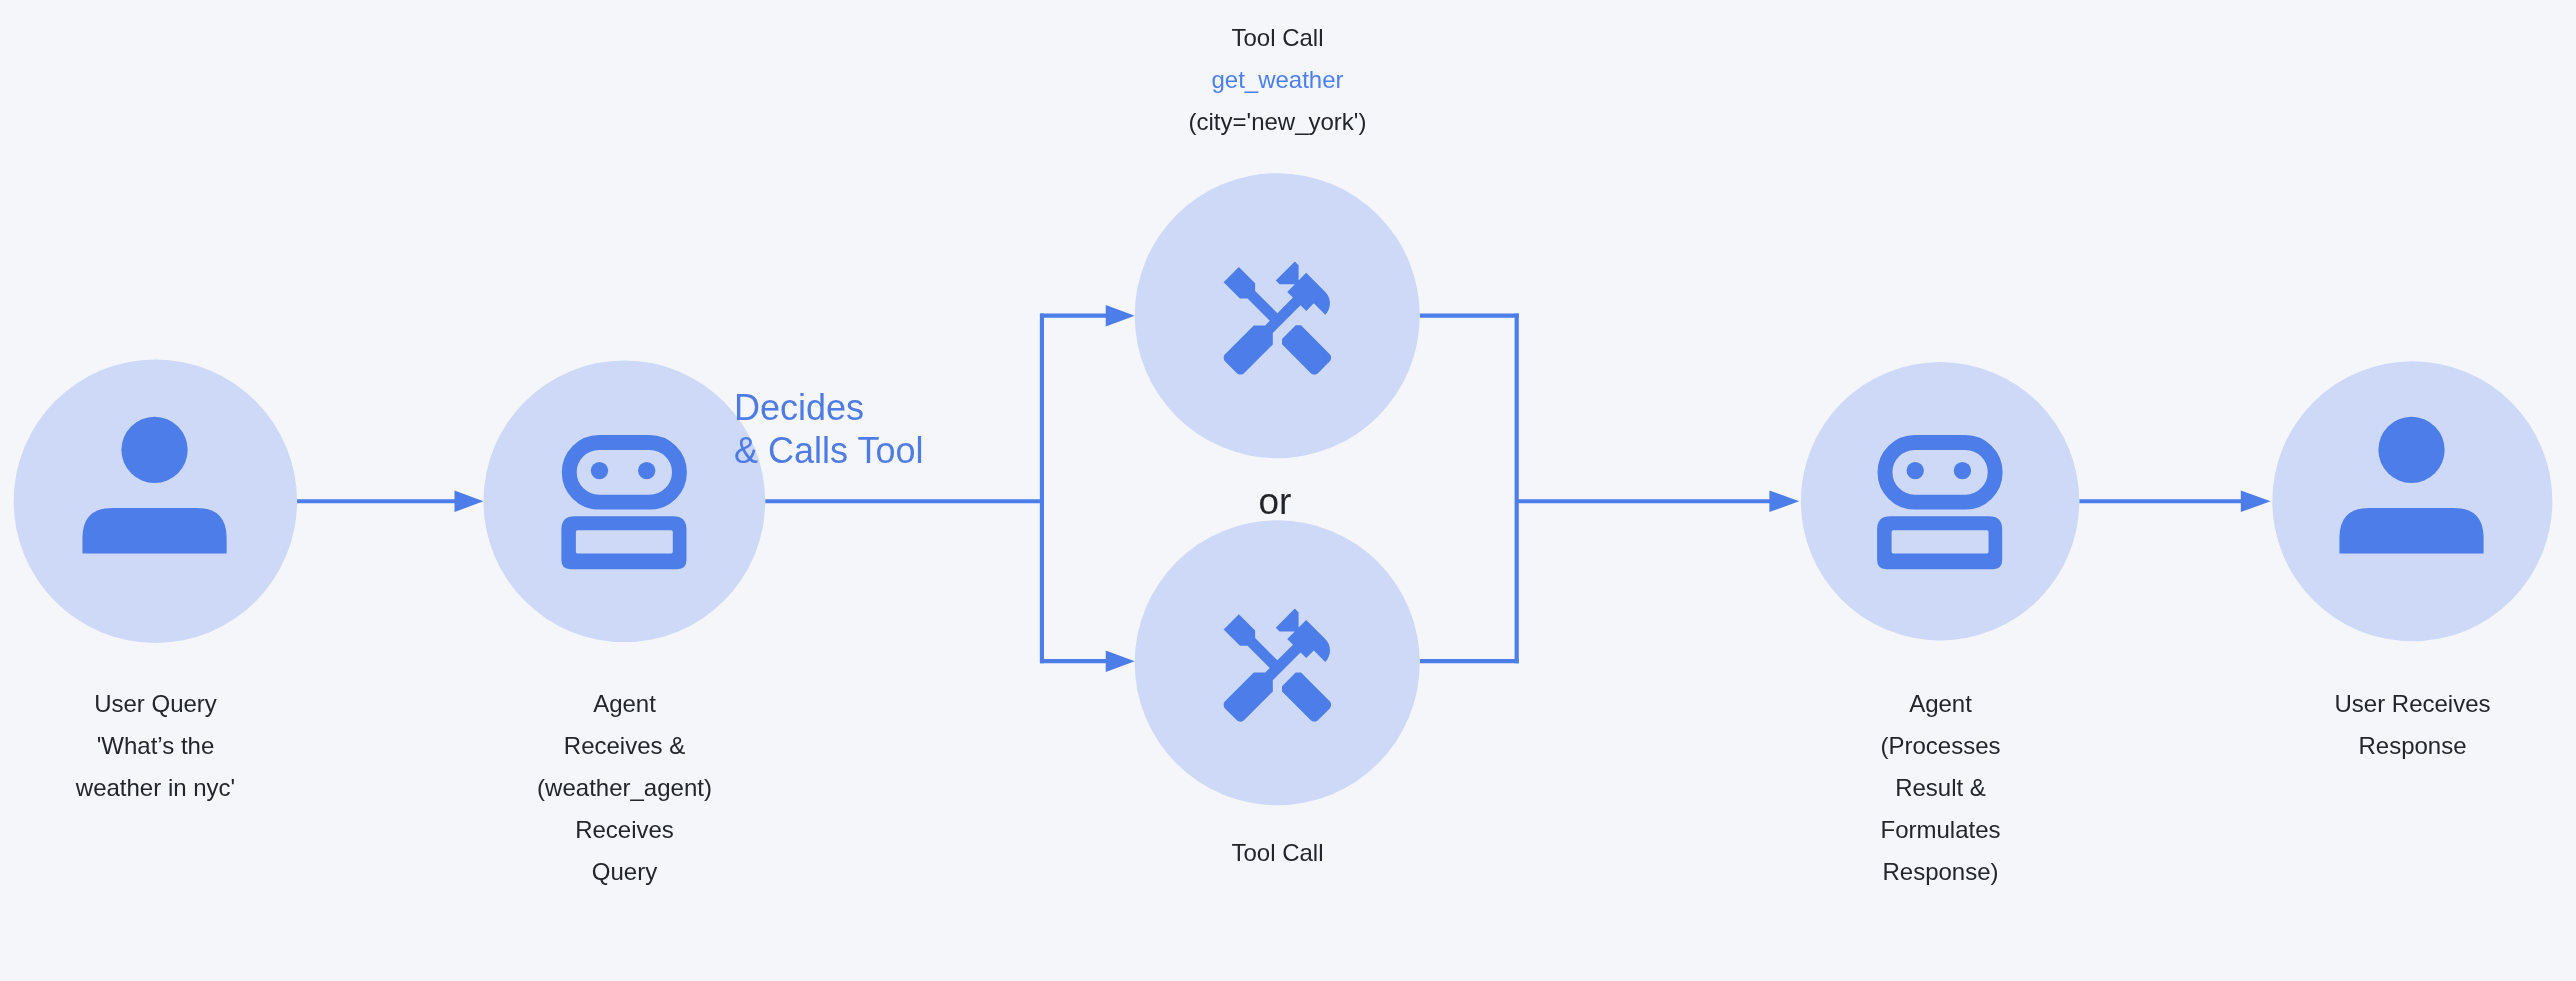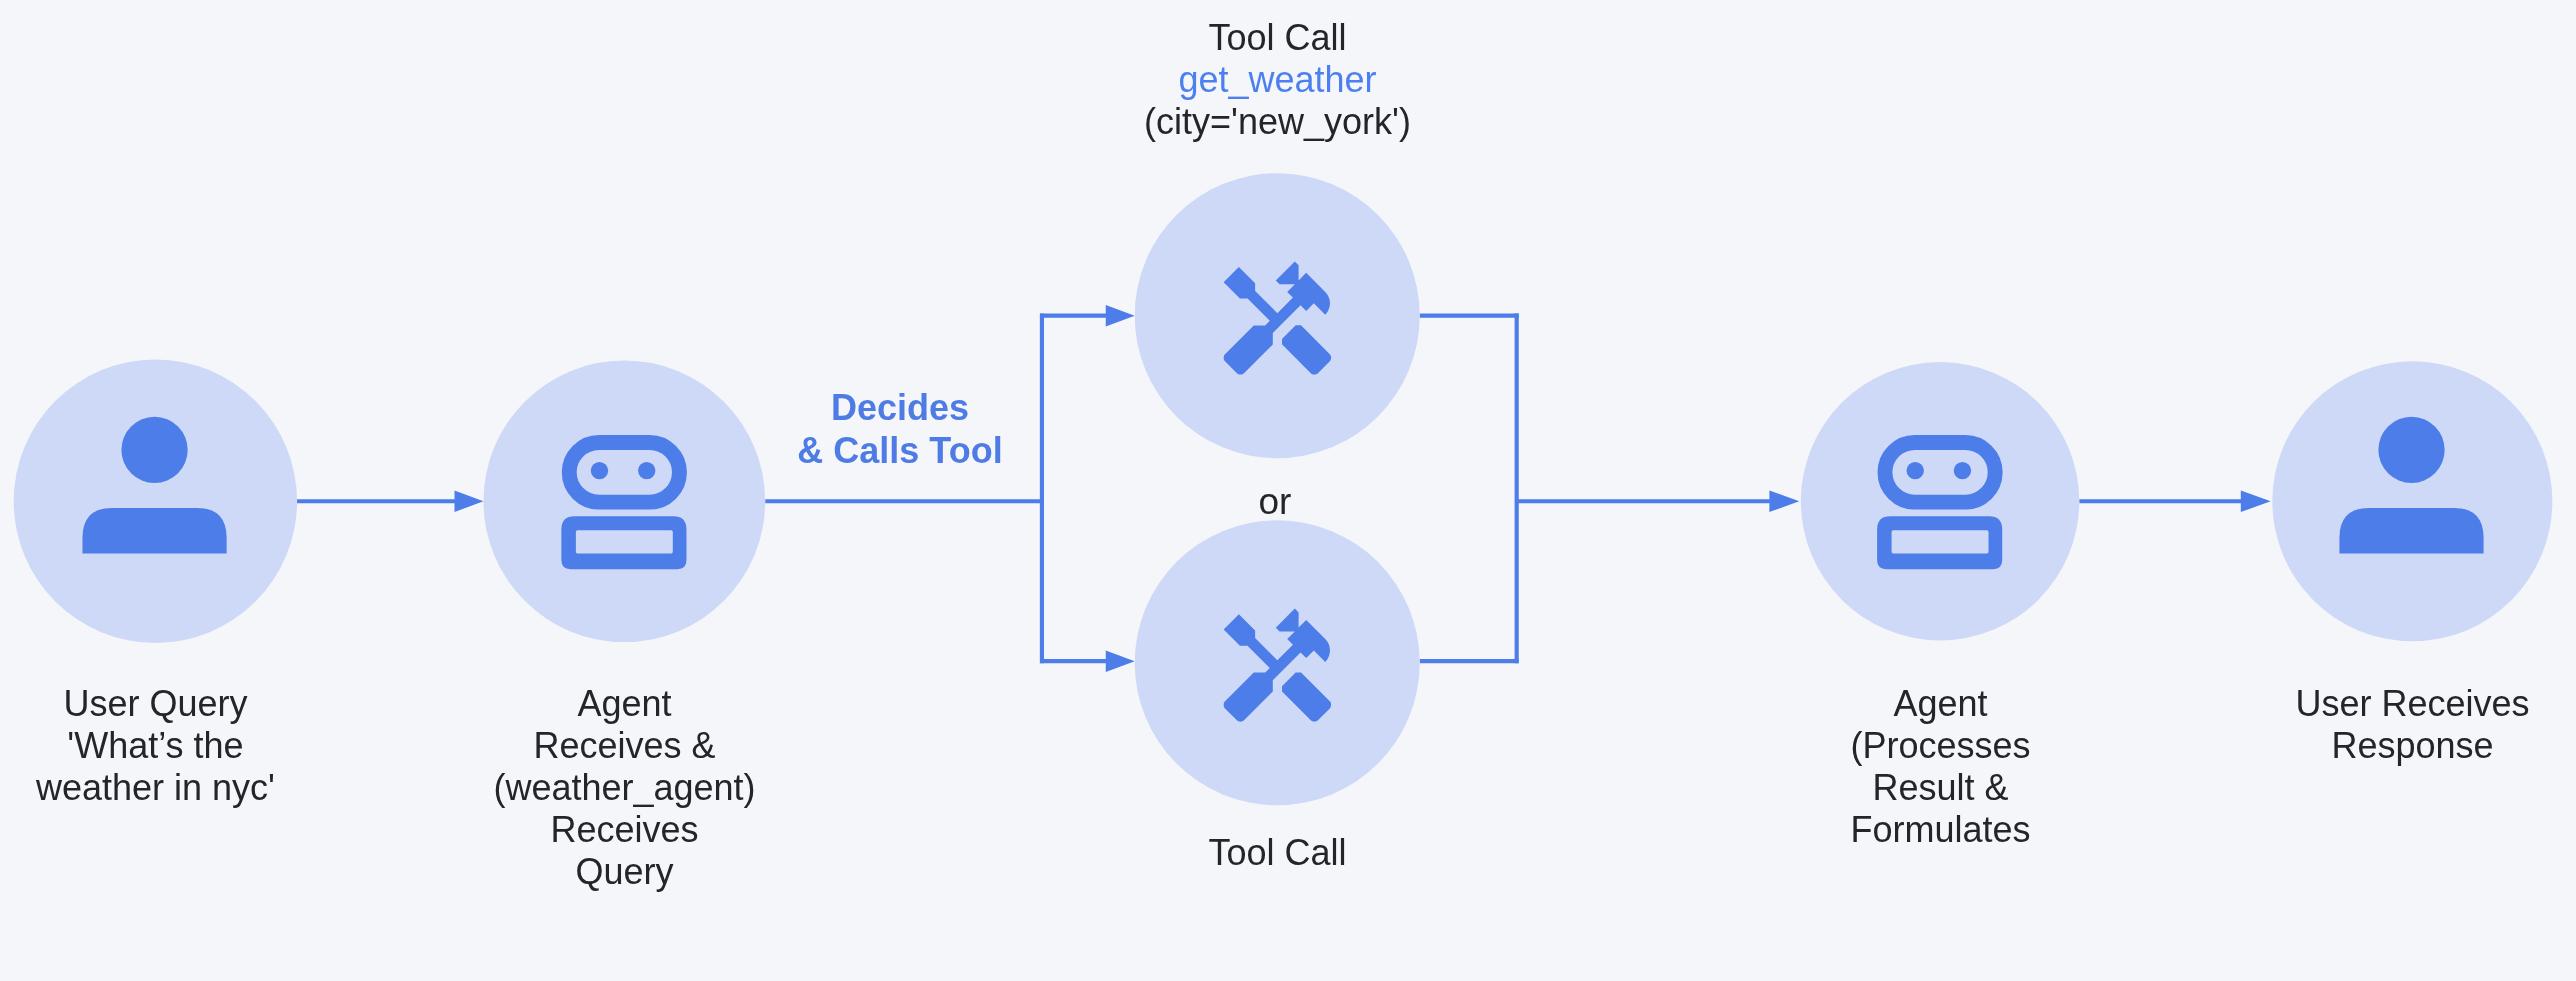--- a/index.html
+++ b/index.html
@@ -21,34 +21,34 @@
   .layer{position:absolute;left:0;top:0;}
   .conn{stroke:var(--blue);stroke-width:5;fill:none;}
   .arrow{fill:var(--blue);stroke:none;}
   .node{fill:var(--node-fill);}
   .ic{fill:var(--blue);}
   .ic-stroke{fill:none;stroke:var(--blue);stroke-width:18;}
   .ic-cut{fill:var(--node-fill);}
   .lbl{
     position:absolute;
     text-align:center;
-    font-size:36px;
+    font-size:24px;
     line-height:42px;
     color:var(--dark);
     letter-spacing:0px;
     white-space:nowrap;
   }
   .lbl span{display:block;}
   .code{color:var(--code-blue);}
   .edge-lbl{
     position:absolute;
-    text-align:center;
+    text-align:left;
     font-size:36px;
     line-height:43px;
-    font-weight:bold;
+    font-weight:normal;
     color:var(--label-blue);
     white-space:nowrap;
   }
   .edge-lbl span{display:block;}
   .or{
     position:absolute;
     font-size:37px;
     color:var(--dark);
     text-align:center;
   }
@@ -167,20 +167,21 @@
     <span>(weather_agent)</span>
     <span>Receives</span>
     <span>Query</span>
   </div>
 
   <div class="lbl" style="left:1758px;top:683px;width:365px;">
     <span>Agent</span>
     <span>(Processes</span>
     <span>Result &amp;</span>
     <span>Formulates</span>
+    <span>Response)</span>
   </div>
 
   <div class="lbl" style="left:2230px;top:683px;width:365px;">
     <span>User Receives</span>
     <span>Response</span>
   </div>
 
 </div>
 
 

